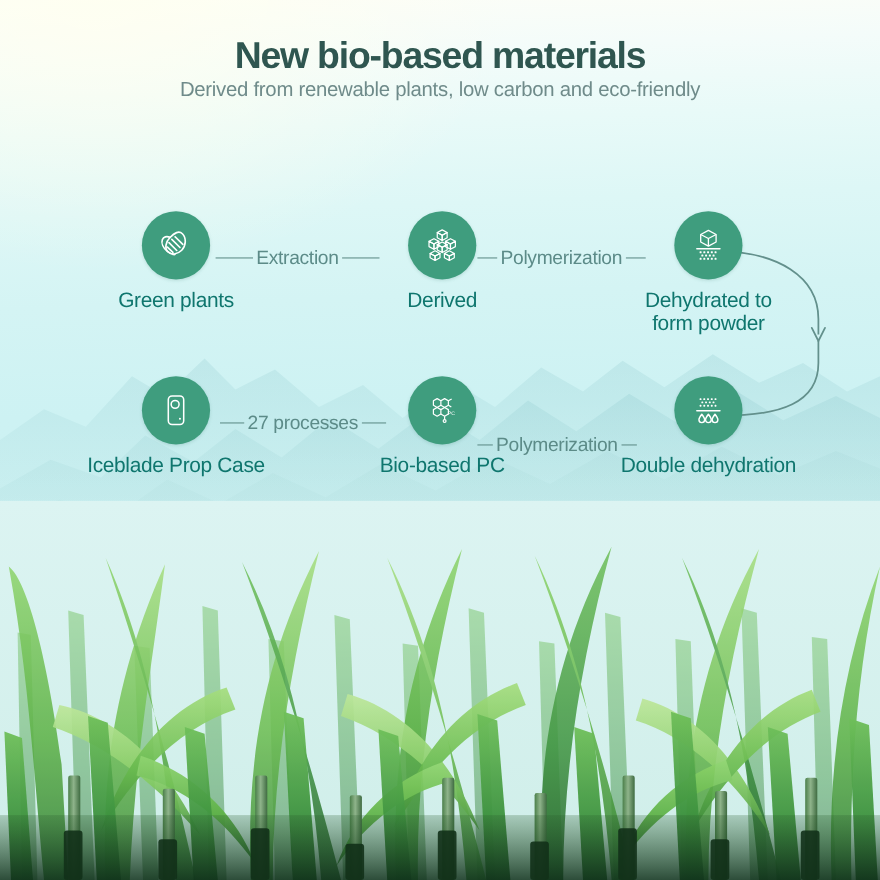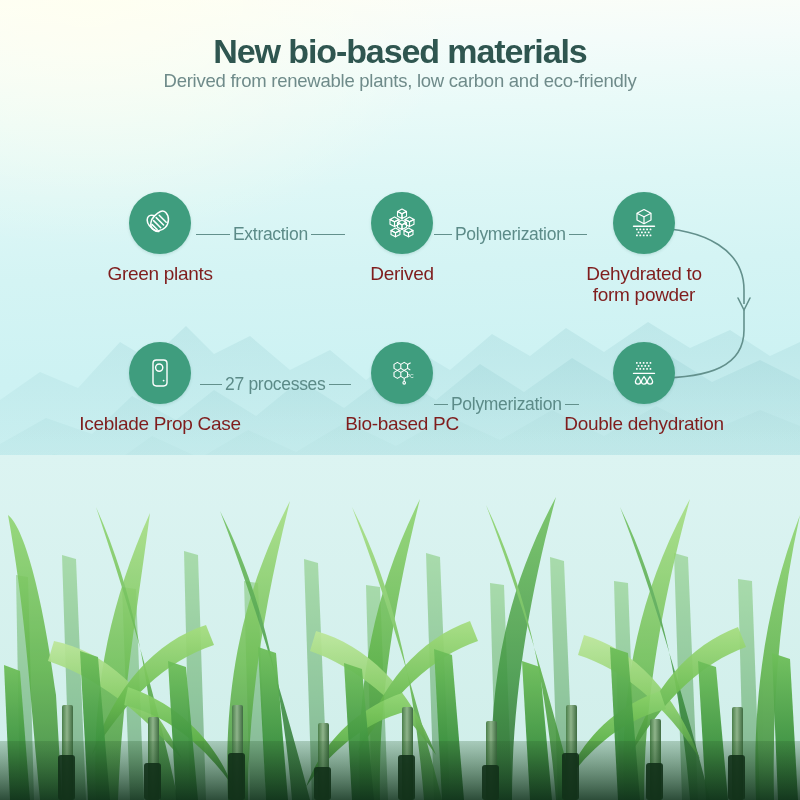--- a/index.html
+++ b/index.html
@@ -48,21 +48,21 @@
   
   .flow { position:absolute; left:0; top:0; width:800px; height:470px; }
   .node { position:absolute; width:160px; text-align:center; }
   .circle {
     width:62px; height:62px; border-radius:50%;
     background:#3f9d7e; margin:0 auto;
     display:flex; align-items:center; justify-content:center;
     box-shadow:0 1px 3px rgba(40,110,95,.18);
   }
   .node-label {
-    margin-top:9px; font-size:19px; color:#7f1d1d;
+    margin-top:9px; font-size:19px; color:#0f766e;
     line-height:1.12; letter-spacing:-0.3px; white-space:pre-line;
   }
   .node-label.wide { width:210px; margin-left:-25px; }
 
   .conn { position:absolute; display:flex; align-items:center; }
   .conn .line { height:1.4px; background:#63908c; flex:0 0 auto; }
   .conn .conn-label {
     font-size:17.5px; color:#5c8b88; padding:0 3px; white-space:nowrap;
     letter-spacing:-0.3px;
   }

